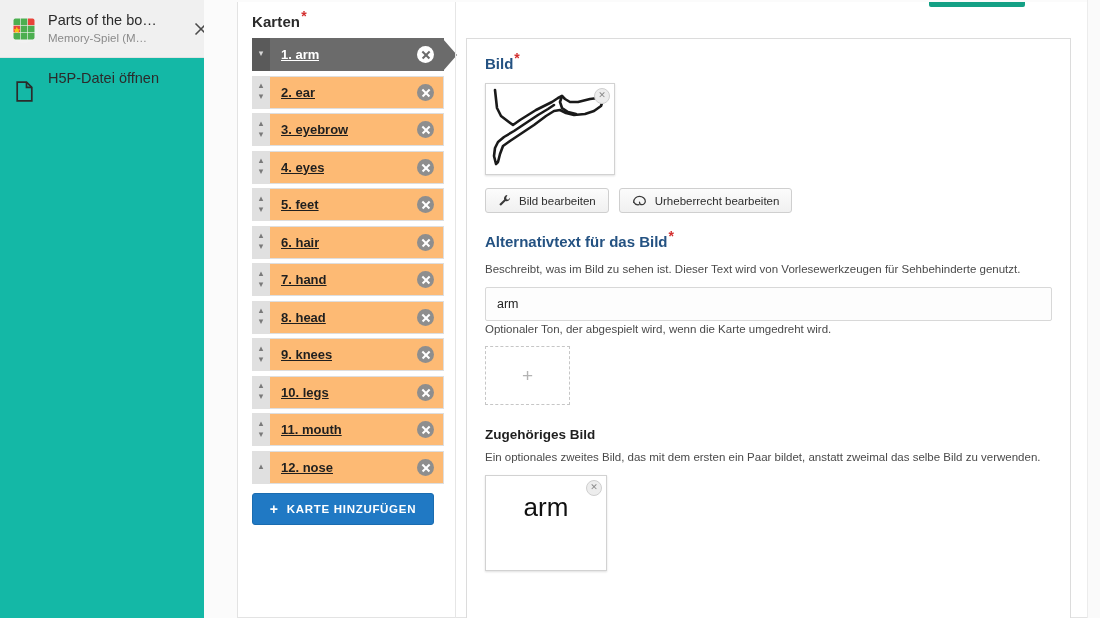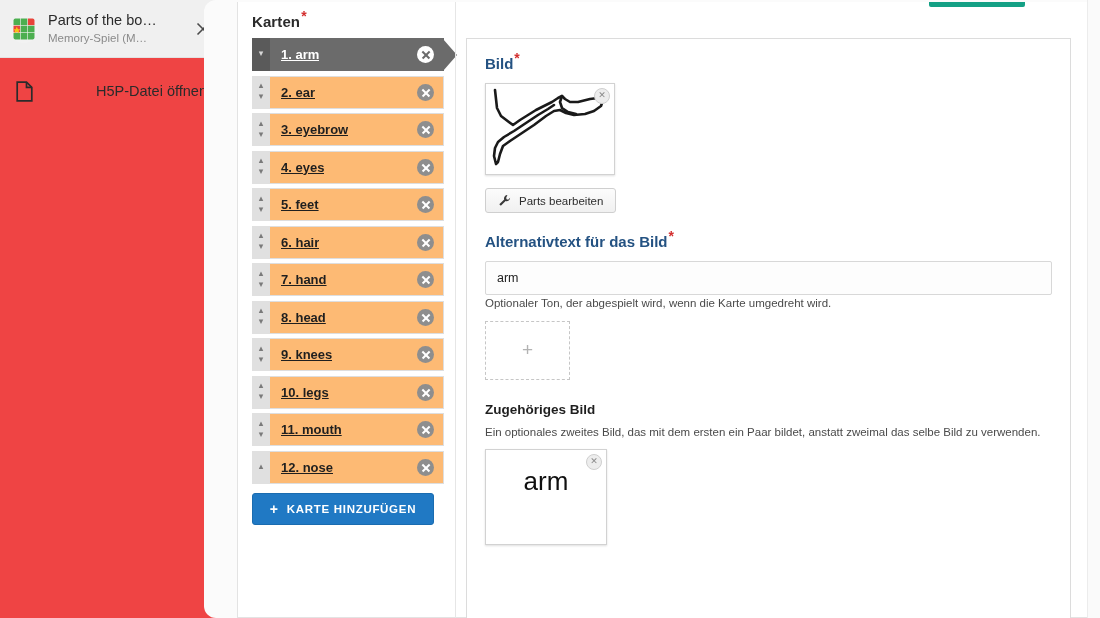--- a/index.html
+++ b/index.html
@@ -19,22 +19,22 @@
     height: 618px;
     background: #ffffff;
   }
 
   
   .sidebar {
     position: absolute;
     left: 0; top: 0;
     width: 227px;
     height: 618px;
-    background: #ef4444;
-    border-right: 1px solid #b91c1c;
+    background: #14b8a6;
+    border-right: 3px solid #b91c1c;
     box-sizing: border-box;
   }
 
   .sb-item {
     position: relative;
     display: flex;
     align-items: center;
     height: 58px;
     padding: 0 10px 0 0;
     box-sizing: border-box;
@@ -94,40 +94,37 @@
     height: 26px;
     display: flex;
     align-items: center;
     justify-content: center;
     color: #5a5a5a;
     cursor: pointer;
   }
 
   .sb-row {
     display: flex;
-    align-items: center;
     height: 42px;
     cursor: pointer;
-    gap: 48px;
   }
   .sb-row .sb-label {
     font-size: 14.5px;
     color: #2b2b2b;
   }
 
   
   .content-scroll {
     position: absolute;
     left: 204px;
     top: 0;
     width: 896px;
     height: 618px;
     background: #fbfbfb;
     box-sizing: border-box;
-    border-radius: 12px;
   }
 
   .outer-panel {
     position: absolute;
     left: 33px;
     top: 2px;
     width: 855px;
     height: 616px;
     background: #ffffff;
     border: 1px solid #e3e3e3;
@@ -663,28 +660,36 @@
               <path d="M9 6 L11 24 L15 32 L27 41 L34 36 L50 26 L66 18 L72 14 L76 12 L79 15 L84 18 L92 18 L104 15 L112 14 L117 16 L115 22 L108 27 L99 30 L88 31 L80 29 L74 26 L68 27 L60 32 L48 41 L36 49 L24 57 L17 62 L14 70 L12 78 L10 80 L8 72 L9 64 L12 58 L18 53 L28 47 L40 39 L52 31 L62 25 L68 21" fill="none" stroke="#1a1a1a" stroke-width="2.6" stroke-linejoin="round" stroke-linecap="round"></path>
               <path d="M76 12 L74 18 L76 24 L82 28 L90 30" fill="none" stroke="#1a1a1a" stroke-width="2.6" stroke-linecap="round"></path>
             </svg>
           </div>
 
           <div class="btn-row">
             <div class="gbtn">
               <svg width="13" height="13" viewBox="0 0 16 16">
                 <path d="M11.6 1.2a4.2 4.2 0 0 0-4 5.5L1.6 12.6l1.9 1.9 5.9-5.9a4.2 4.2 0 0 0 5.5-4l-2.4 2.4-2-0.4-0.4-2z" fill="#3a3a3a"></path>
               </svg>
-              <span>Parts bearbeiten</span>
+              <span>Bild bearbeiten</span>
+            </div>
+            <div class="gbtn">
+              <svg width="15" height="13" viewBox="0 0 18 14">
+                <path d="M2 9 C2 4.5 5.5 2 9 2 C12.5 2 16 4.5 16 8 C16 10 14 12 12 12 C10 12 9 10.5 9 9" fill="none" stroke="#3a3a3a" stroke-width="1.5" stroke-linecap="round"></path>
+                <path d="M2 9 C3.5 11.5 6 12.5 8.5 12" fill="none" stroke="#3a3a3a" stroke-width="1.5" stroke-linecap="round"></path>
+              </svg>
+              <span>Urheberrecht bearbeiten</span>
             </div>
           </div>
 
           
           <div class="fld-title sub">
             <span>Alternativtext für das Bild</span><span class="req-star">*</span>
           </div>
+          <p class="fld-desc">Beschreibt, was im Bild zu sehen ist. Dieser Text wird von Vorlesewerkzeugen für Sehbehinderte genutzt.</p>
           <input class="text-input" type="text" value="arm" style="">
 
           
           <p class="fld-desc">Optionaler Ton, der abgespielt wird, wenn die Karte umgedreht wird.</p>
           <div class="dropzone">
             <span>+</span>
           </div>
 
           
           <div class="fld-label-plain">Zugehöriges Bild</div>

